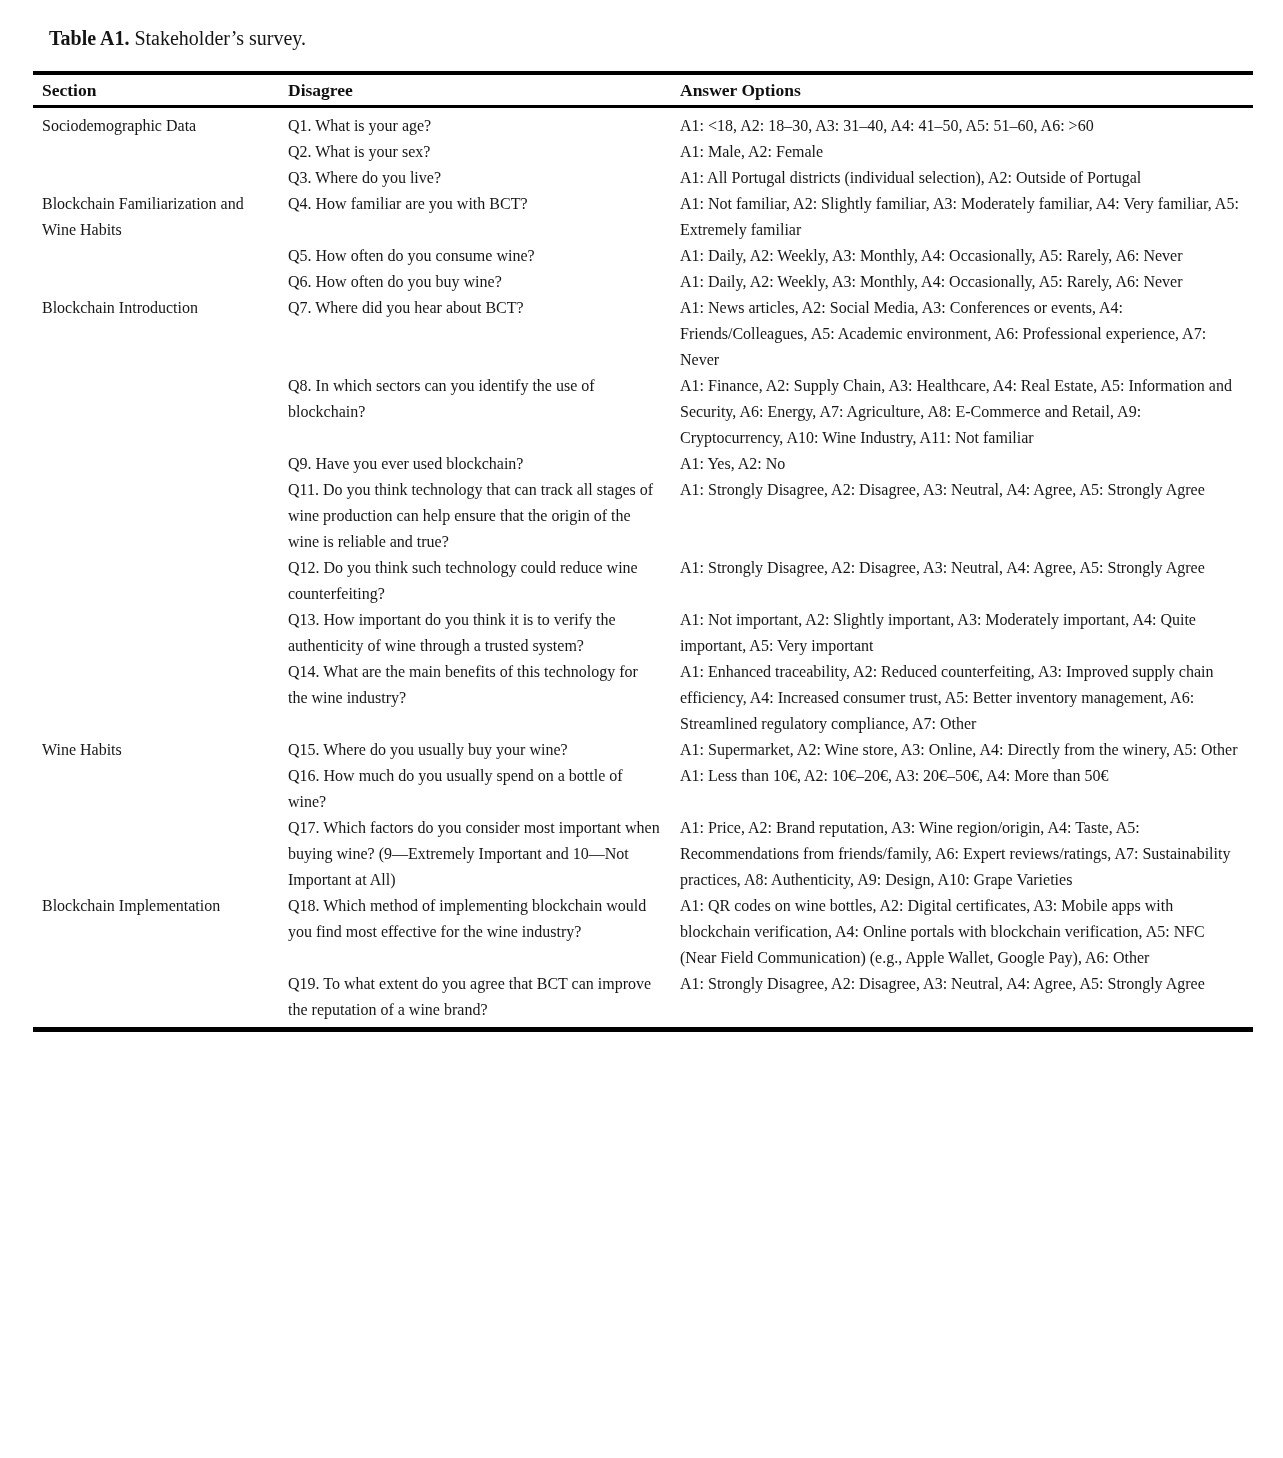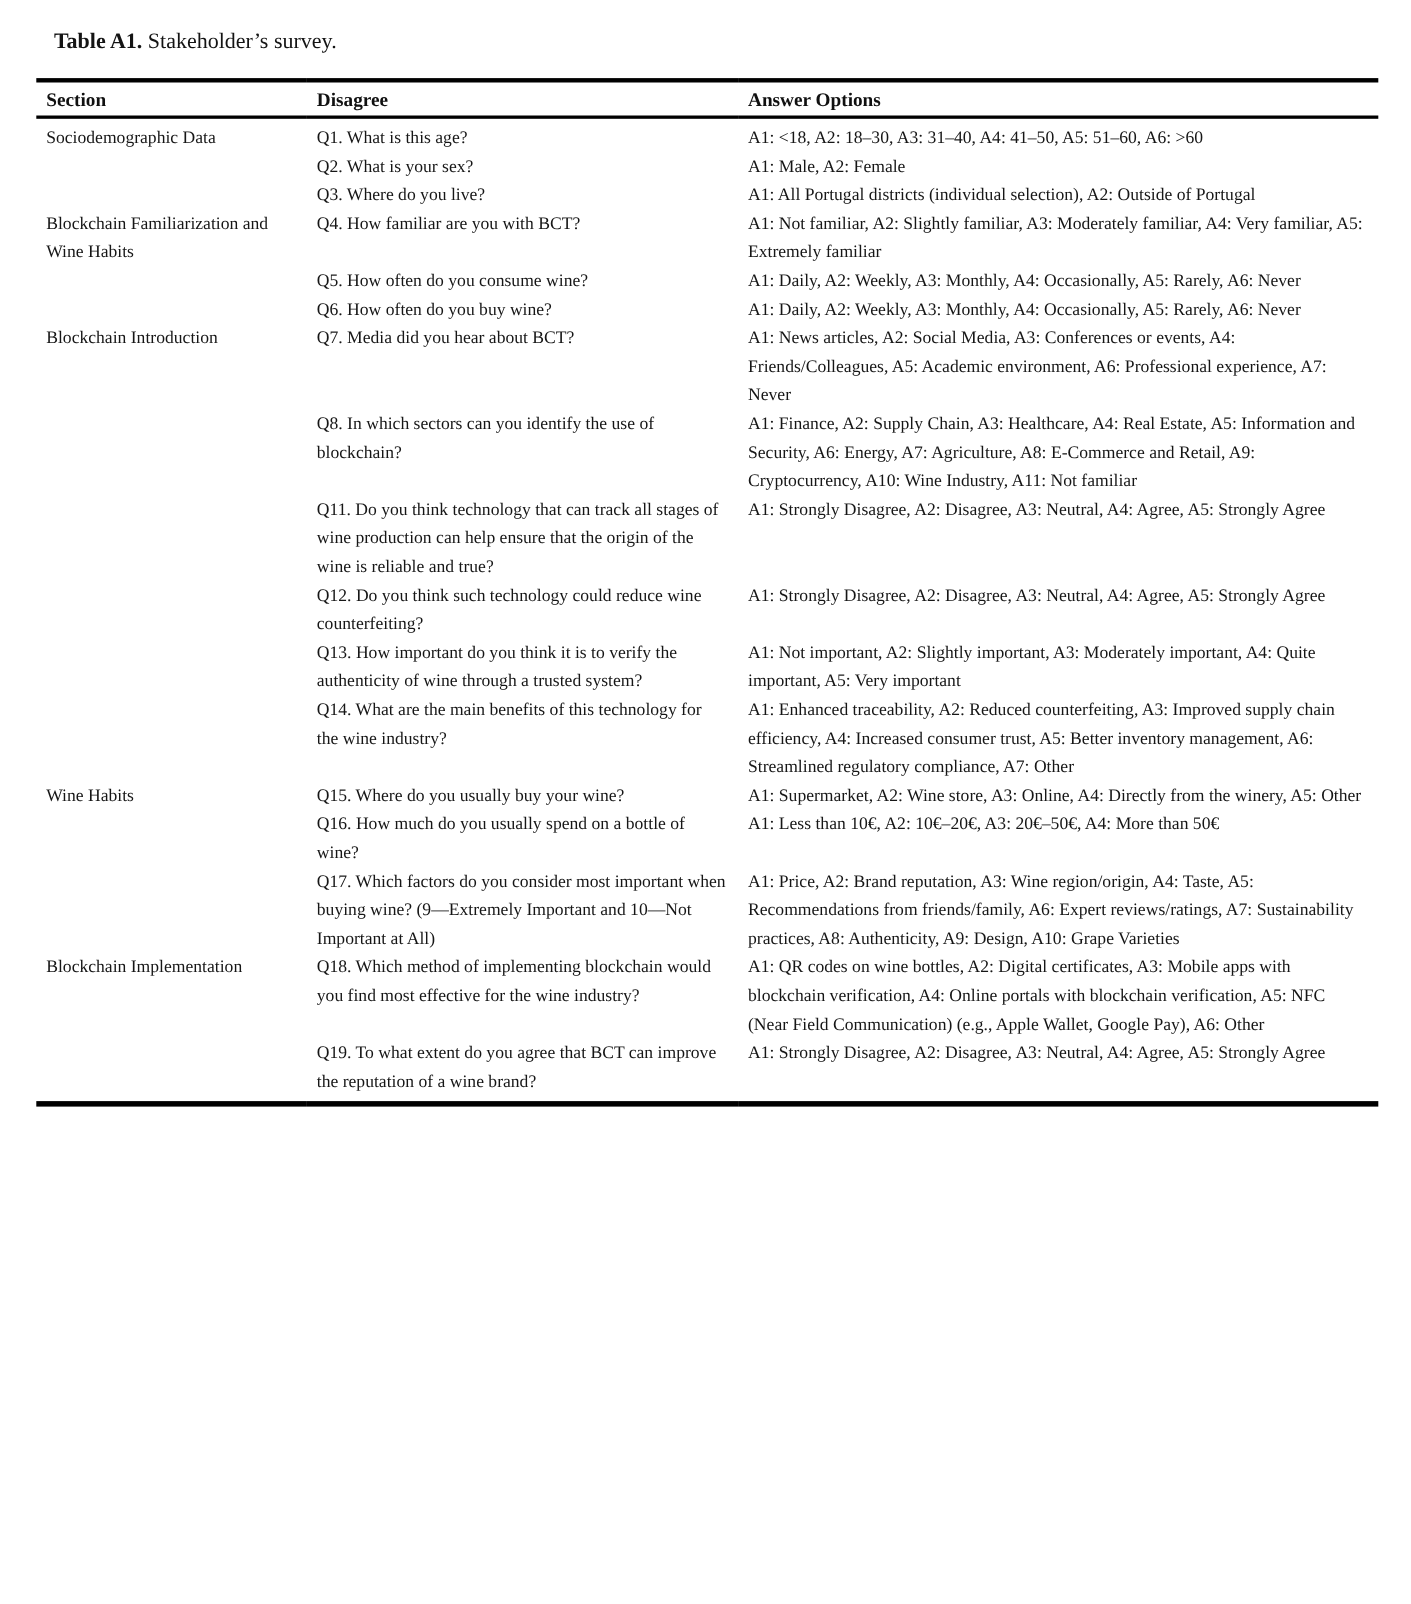--- a/index.html
+++ b/index.html
@@ -69,21 +69,21 @@
     <thead>
       <tr>
         <th>Section</th>
         <th>Disagree</th>
         <th>Answer Options</th>
       </tr>
     </thead>
     <tbody>
       <tr>
         <td>Sociodemographic Data</td>
-        <td>Q1. What is this age?</td>
+        <td>Q1. What is your age?</td>
         <td>A1: &lt;18, A2: 18–30, A3: 31–40, A4: 41–50, A5: 51–60, A6: &gt;60</td>
       </tr>
       <tr>
         <td></td>
         <td>Q2. What is your sex?</td>
         <td>A1: Male, A2: Female</td>
       </tr>
       <tr>
         <td></td>
         <td>Q3. Where do you live?</td>
@@ -99,27 +99,32 @@
         <td>Q5. How often do you consume wine?</td>
         <td>A1: Daily, A2: Weekly, A3: Monthly, A4: Occasionally, A5: Rarely, A6: Never</td>
       </tr>
       <tr>
         <td></td>
         <td>Q6. How often do you buy wine?</td>
         <td>A1: Daily, A2: Weekly, A3: Monthly, A4: Occasionally, A5: Rarely, A6: Never</td>
       </tr>
       <tr>
         <td>Blockchain Introduction</td>
-        <td>Q7. Media did you hear about BCT?</td>
+        <td>Q7. Where did you hear about BCT?</td>
         <td>A1: News articles, A2: Social Media, A3: Conferences or events, A4: Friends/Colleagues, A5: Academic environment, A6: Professional experience, A7: Never</td>
       </tr>
       <tr>
         <td></td>
         <td>Q8. In which sectors can you identify the use of blockchain?</td>
         <td>A1: Finance, A2: Supply Chain, A3: Healthcare, A4: Real Estate, A5: Information and Security, A6: Energy, A7: Agriculture, A8: E-Commerce and Retail, A9: Cryptocurrency, A10: Wine Industry, A11: Not familiar</td>
+      </tr>
+      <tr>
+        <td></td>
+        <td>Q9. Have you ever used blockchain?</td>
+        <td>A1: Yes, A2: No</td>
       </tr>
       <tr>
         <td></td>
         <td>Q11. Do you think technology that can track all stages of wine production can help ensure that the origin of the wine is reliable and true?</td>
         <td>A1: Strongly Disagree, A2: Disagree, A3: Neutral, A4: Agree, A5: Strongly Agree</td>
       </tr>
       <tr>
         <td></td>
         <td>Q12. Do you think such technology could reduce wine counterfeiting?</td>
         <td>A1: Strongly Disagree, A2: Disagree, A3: Neutral, A4: Agree, A5: Strongly Agree</td>

